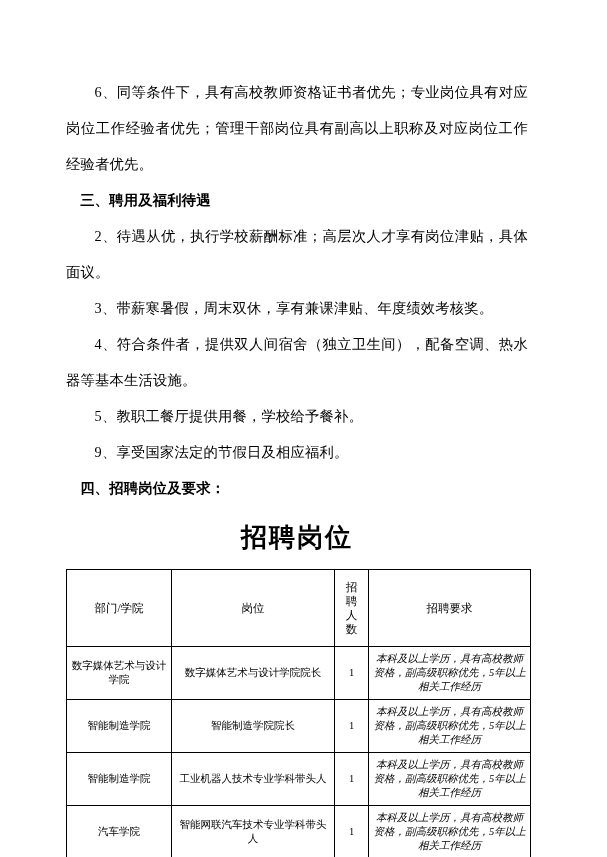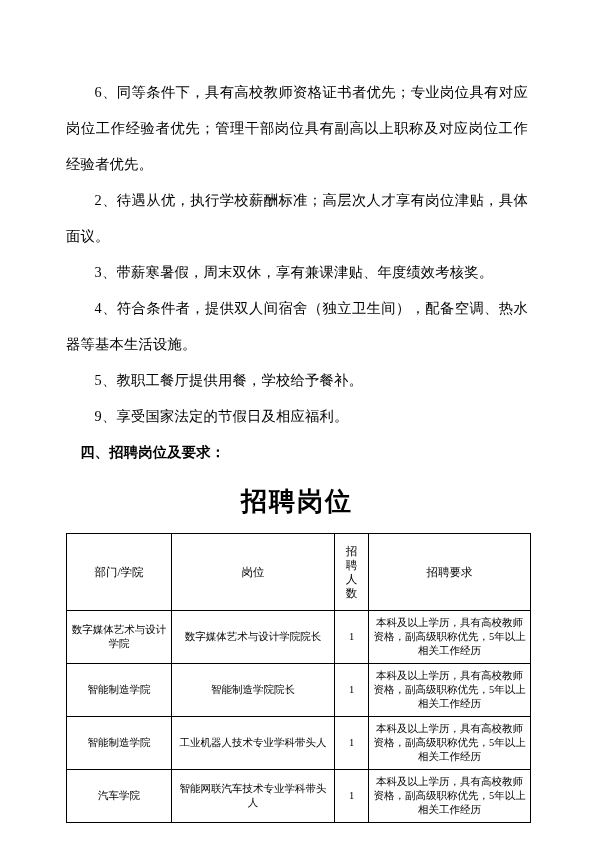--- a/index.html
+++ b/index.html
@@ -69,34 +69,36 @@
   .col-dept { width: 105px; }
   .col-post { width: 163px; }
   .col-num  { width: 34px; }
   .col-req  { width: 162px; }
   td.req-cell {
     text-align: justify;
     text-align-last: center;
     font-size: 10px;
     line-height: 13px;
     padding: 4px 5px;
+    font-style: italic;
   }
   td.num-cell { font-size: 10.5px; }
   .hdr-num {
     font-size: 11.5px;
     line-height: 13px;
   }
 </style>
 </head>
 <body>
 
 <div class="page">
 
   <p class="body-para">6、同等条件下，具有高校教师资格证书者优先；专业岗位具有对应岗位工作经验者优先；管理干部岗位具有副高以上职称及对应岗位工作经验者优先。</p>
 
+  <h2 class="section-heading">三、聘用及福利待遇</h2>
 
   <p class="body-para">2、待遇从优，执行学校薪酬标准；高层次人才享有岗位津贴，具体面议。</p>
   <p class="body-para">3、带薪寒暑假，周末双休，享有兼课津贴、年度绩效考核奖。</p>
   <p class="body-para">4、符合条件者，提供双人间宿舍（独立卫生间），配备空调、热水器等基本生活设施。</p>
   <p class="body-para">5、教职工餐厅提供用餐，学校给予餐补。</p>
   <p class="body-para">9、享受国家法定的节假日及相应福利。</p>
 
   <h2 class="section-heading">四、招聘岗位及要求：</h2>
 
   <div class="table-title">招聘岗位</div>

